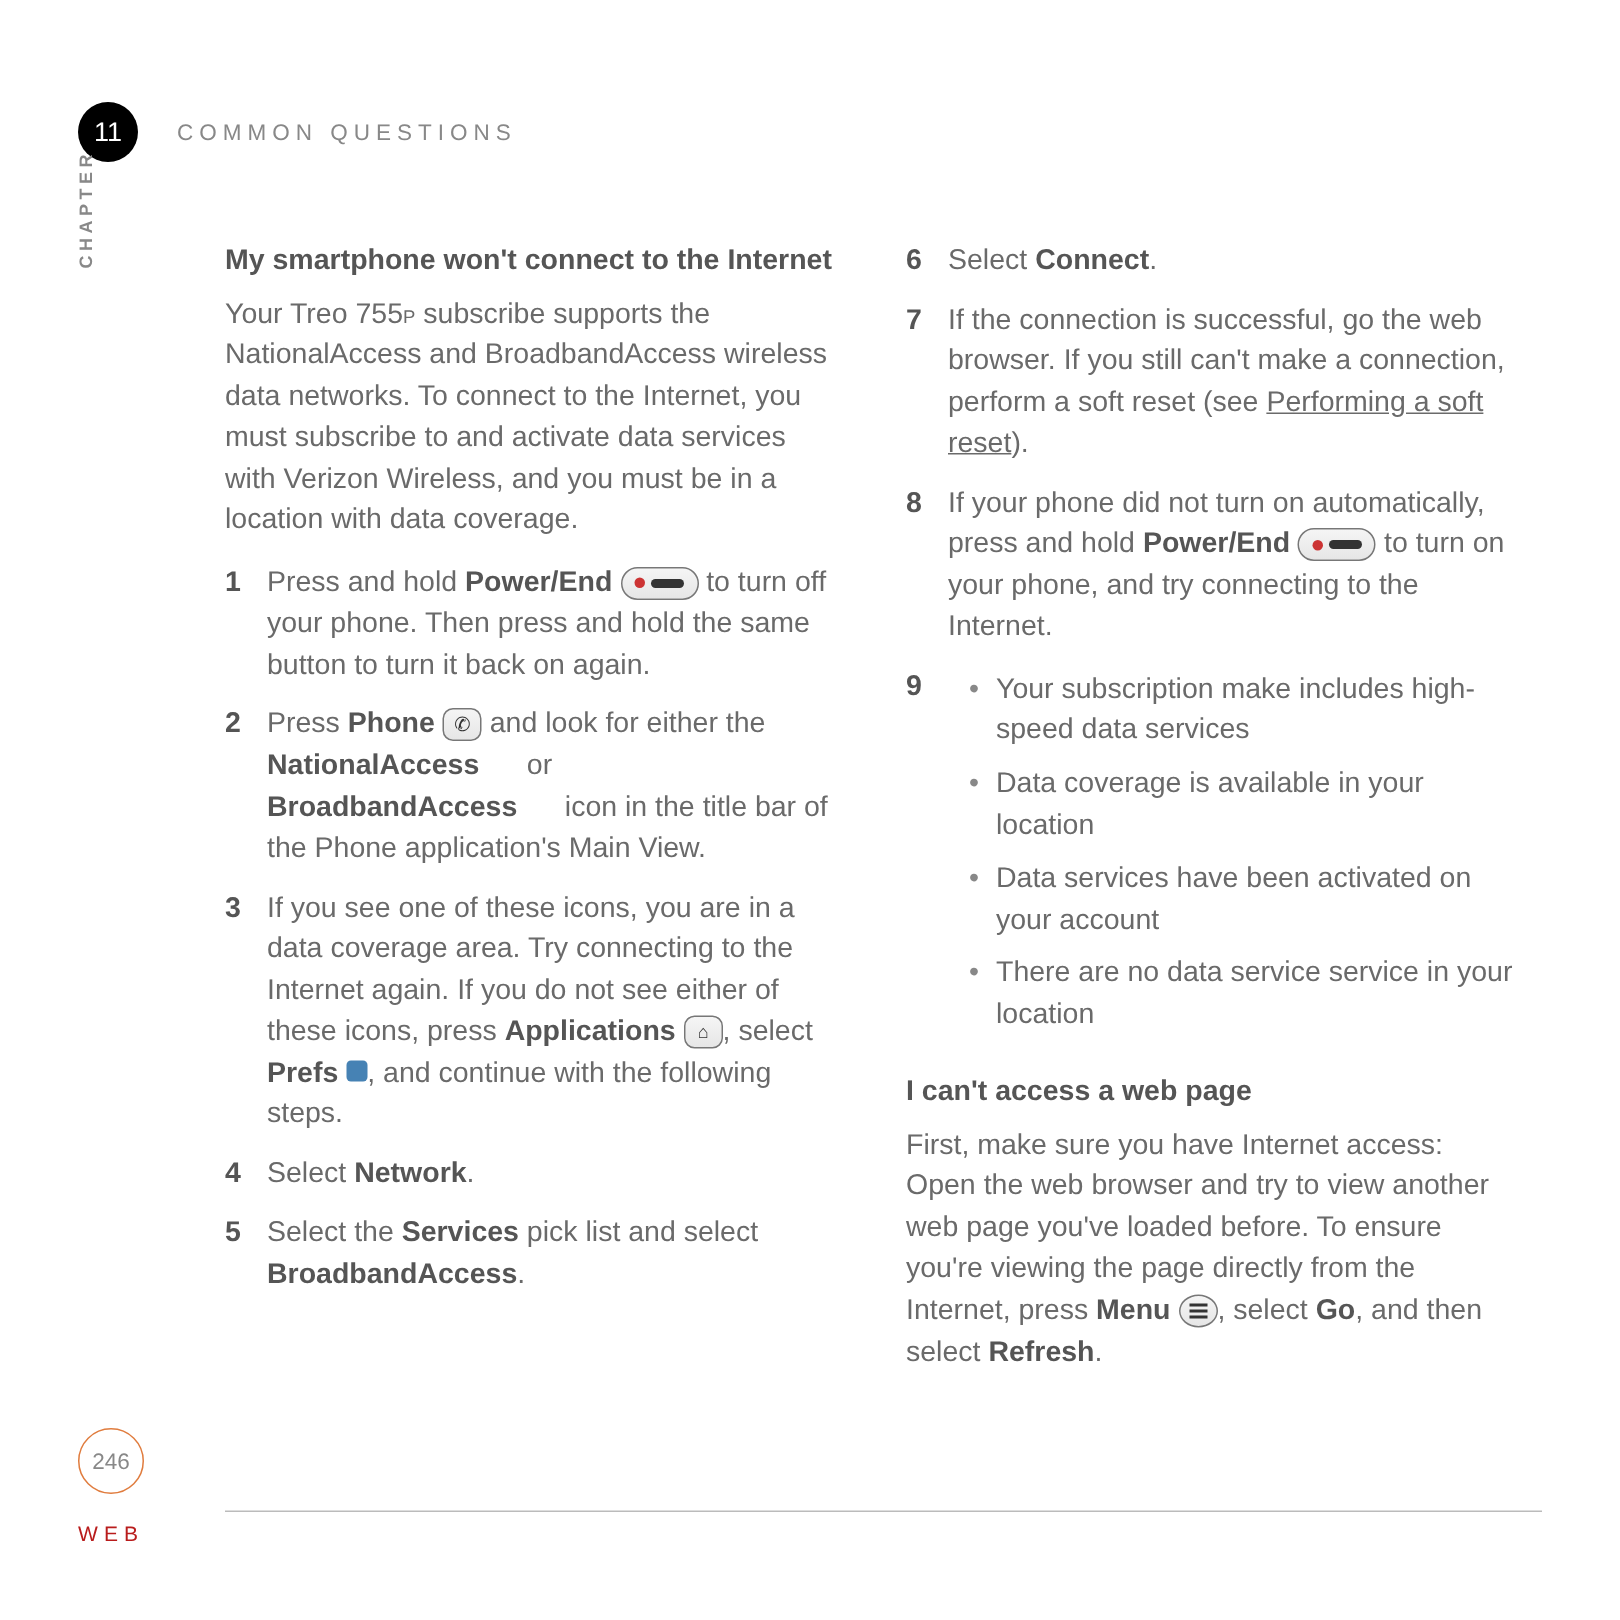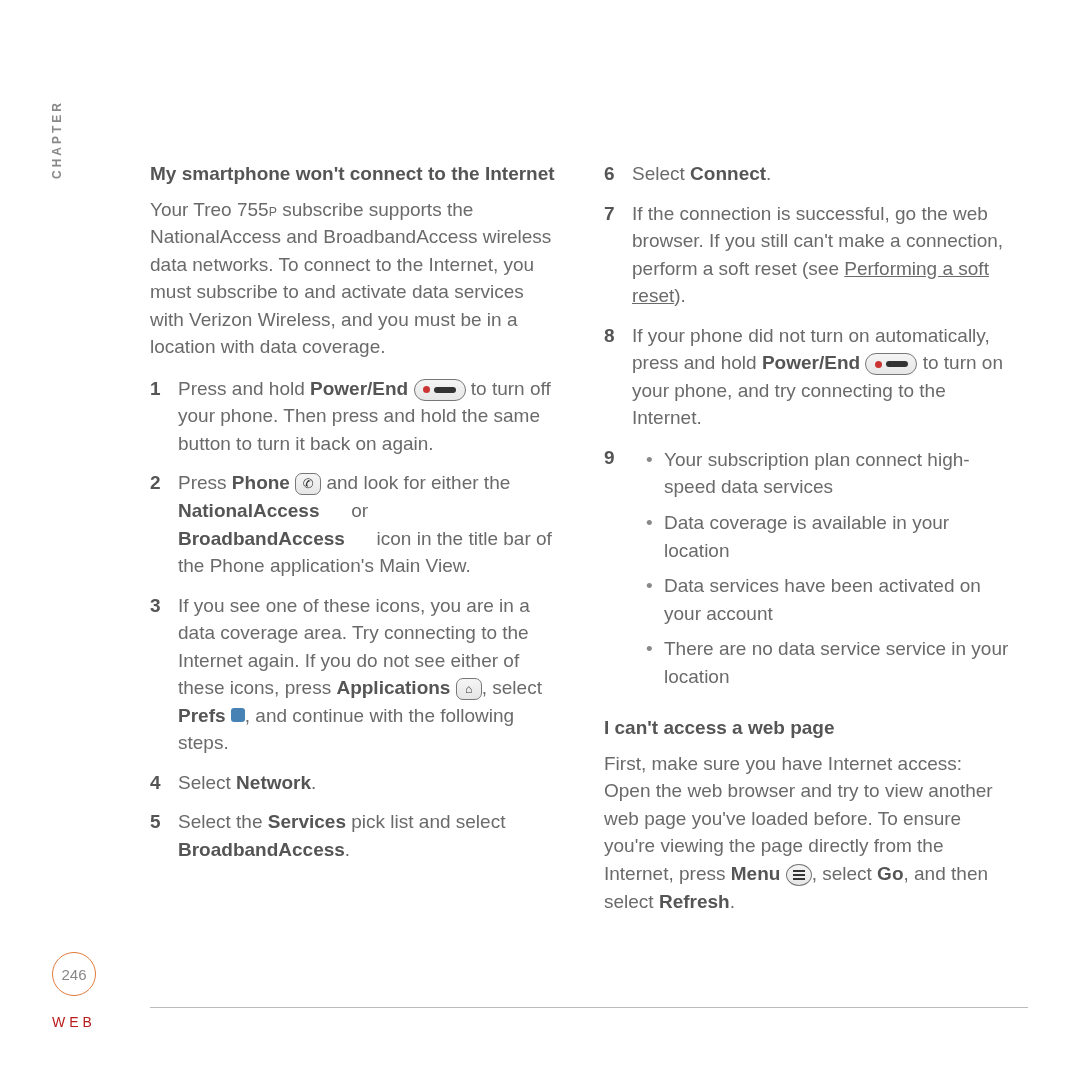--- a/index.html
+++ b/index.html
@@ -178,20 +178,24 @@
     right: 52px;
     height: 1px;
     background: #bbb;
   }
 </style>
 </head>
 <body>
 
 <div class="page">
 
+  <div class="header">
+    <div class="chapter-circle">11</div>
+    <div class="header-title">COMMON QUESTIONS</div>
+  </div>
 
   <div class="chapter-vertical">CHAPTER</div>
 
   <div class="content">
 
     <div class="col">
       <div class="heading">My smartphone won't connect to the Internet</div>
       <div class="para">
         <span>Your Treo 755</span><small class="sub">P</small><span> subscribe supports the NationalAccess and BroadbandAccess wireless data networks. To connect to the Internet, you must subscribe to and activate data services with Verizon Wireless, and you must be in a location with data coverage.</span>
       </div>
@@ -266,21 +270,21 @@
                 <span class="pwr-dot"></span>
                 <span class="pwr-bar"></span>
               </span>
             <span> to turn on your phone, and try connecting to the Internet.</span>
           </span>
         </li>
         <li>
           <span class="num">9</span>
           <span class="body">
             <ul class="bullets">
-              <li>Your subscription plan connect high-speed data services</li>
+              <li>Your subscription make includes high-speed data services</li>
               <li>Data coverage is available in your location</li>
               <li>Data services have been activated on your account</li>
               <li>There are no data service service in your location</li>
             </ul>
           </span>
         </li>
       </ol>
 
       <div class="heading">I can't access a web page</div>
       <div class="para">

